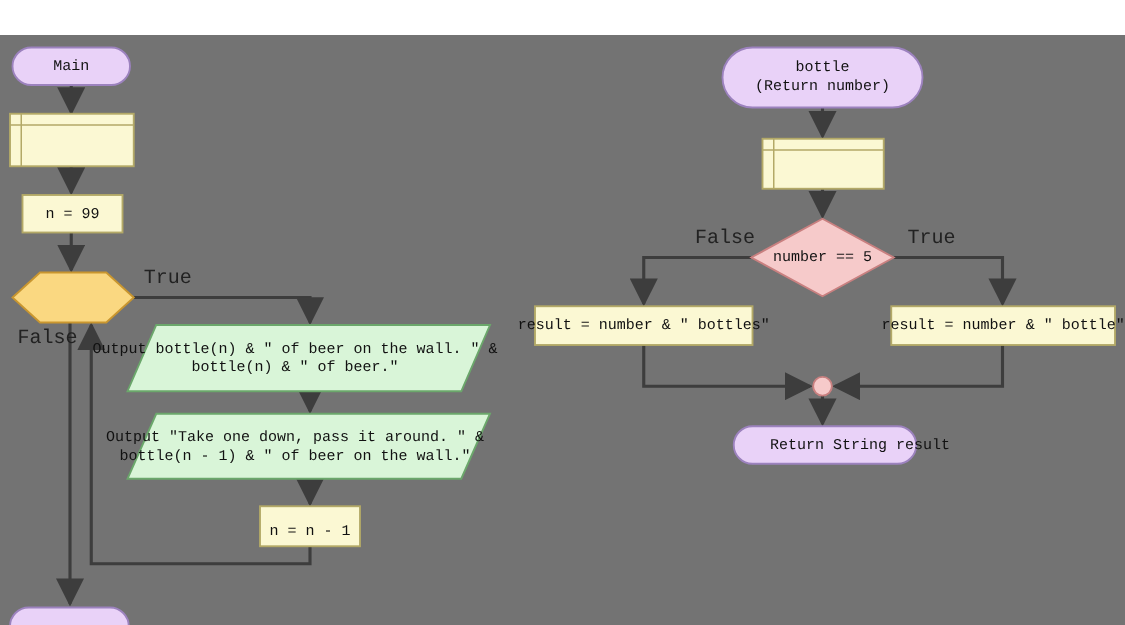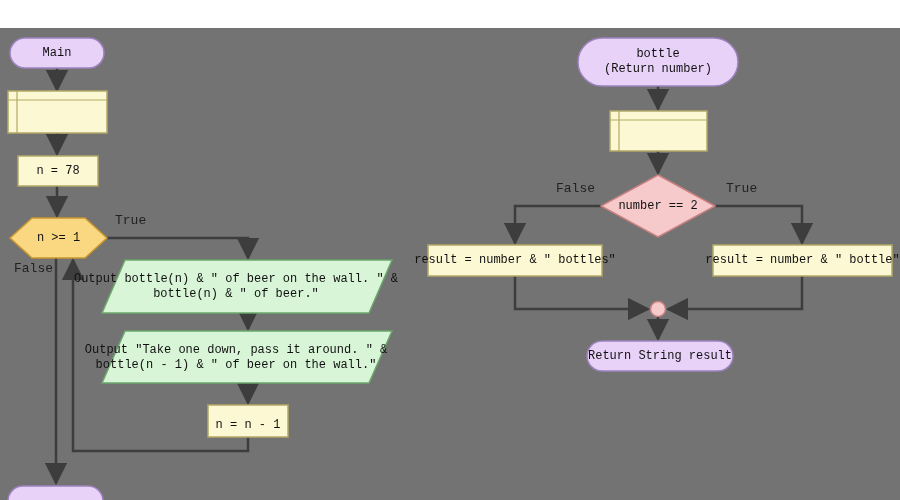--- a/index.html
+++ b/index.html
@@ -16,21 +16,21 @@
   .io      {fill:#d9f5d8;stroke:#6ba76b;stroke-width:1.5;}
   .branch  {fill:#f6caca;stroke:#c98080;stroke-width:1.5;}
   .conn{fill:none;stroke:#3d3d3d;stroke-width:2.5;stroke-linejoin:miter;}
   
   .label{
     position:absolute;display:flex;align-items:center;justify-content:center;
     text-align:center;font-size:12px;line-height:1.25;white-space:nowrap;
   }
   .label.two-line{flex-direction:column;}
   .edge-label{
-    position:absolute;font-size:13px;color:#222;white-space:nowrap;
+    position:absolute;font-size:16px;color:#222;white-space:nowrap;
   }
 </style>
 </head>
 <body>
 
 <div class="stage">
 
   <svg width="900" height="500" viewBox="0 0 900 500">
     <defs>
       <marker id="arrow" viewBox="0 0 10 10" refX="9" refY="5" markerWidth="9" markerHeight="9" orient="auto-start-reverse">
@@ -71,38 +71,37 @@
     <line class="procline" x1="610" y1="92" x2="707" y2="92"></line>
     <line class="procline" x1="619" y1="83" x2="619" y2="123"></line>
     <polygon class="branch" points="658,147 715,178 658,209 601,178"></polygon>
     <rect class="process" x="428" y="217" width="174" height="31"></rect>
     <rect class="process" x="713" y="217" width="179" height="31"></rect>
     <circle class="branch" cx="658" cy="281" r="7.5"></circle>
     <rect class="terminal" x="587" y="313" width="146" height="30" rx="15"></rect>
   </svg>
 
   <div class="label" style="left:10px;top:10px;width:94px;height:30px">Main</div>
-  <div class="label" style="left:18px;top:128px;width:80px;height:30px">n = 78</div>
-  <div class="label" style="left:10px;top:190px;width:97px;height:40px">n &gt;= 1</div>
+  <div class="label" style="left:18px;top:128px;width:80px;height:30px">n = 99</div>
   <div class="edge-label" style="left:115px;top:185px">True</div>
   <div class="edge-label" style="left:14px;top:233px">False</div>
   <div class="label two-line" style="left:100px;top:234px;width:272px;height:50px">
     <div>Output bottle(n) &amp; " of beer on the wall. " &amp;</div>
     <div>bottle(n) &amp; " of beer."</div>
   </div>
   <div class="label two-line" style="left:100px;top:305px;width:272px;height:50px">
     <div>Output "Take one down, pass it around. " &amp;</div>
     <div>bottle(n - 1) &amp; " of beer on the wall."</div>
   </div>
   <div class="label" style="left:208px;top:377px;width:80px;height:40px">n = n - 1</div>
 
   <div class="label two-line" style="left:578px;top:10px;width:160px;height:48px">
     <div>bottle</div>
     <div>(Return number)</div>
   </div>
-  <div class="label" style="left:601px;top:148px;width:114px;height:60px">number == 2</div>
+  <div class="label" style="left:601px;top:148px;width:114px;height:60px">number == 5</div>
   <div class="edge-label" style="left:556px;top:153px">False</div>
   <div class="edge-label" style="left:726px;top:153px">True</div>
   <div class="label" style="left:428px;top:217px;width:174px;height:31px">result = number &amp; " bottles"</div>
   <div class="label" style="left:713px;top:217px;width:179px;height:31px">result = number &amp; " bottle"</div>
-  <div class="label" style="left:587px;top:313px;width:146px;height:30px">Return String result</div>
+  <div class="label" style="left:615px;top:313px;width:146px;height:30px">Return String result</div>
 
 </div>
 
 </body></html>

